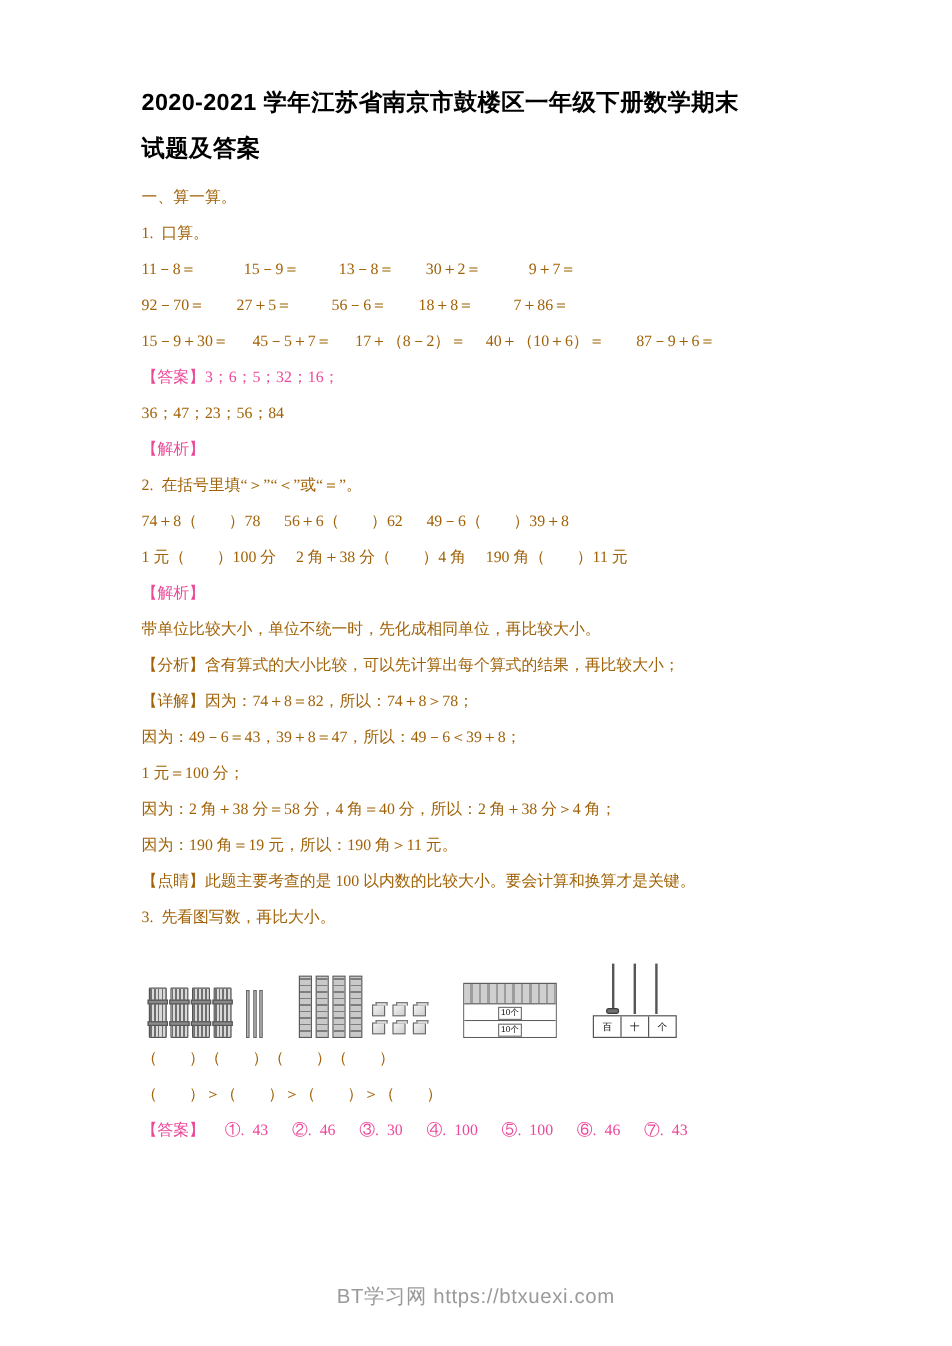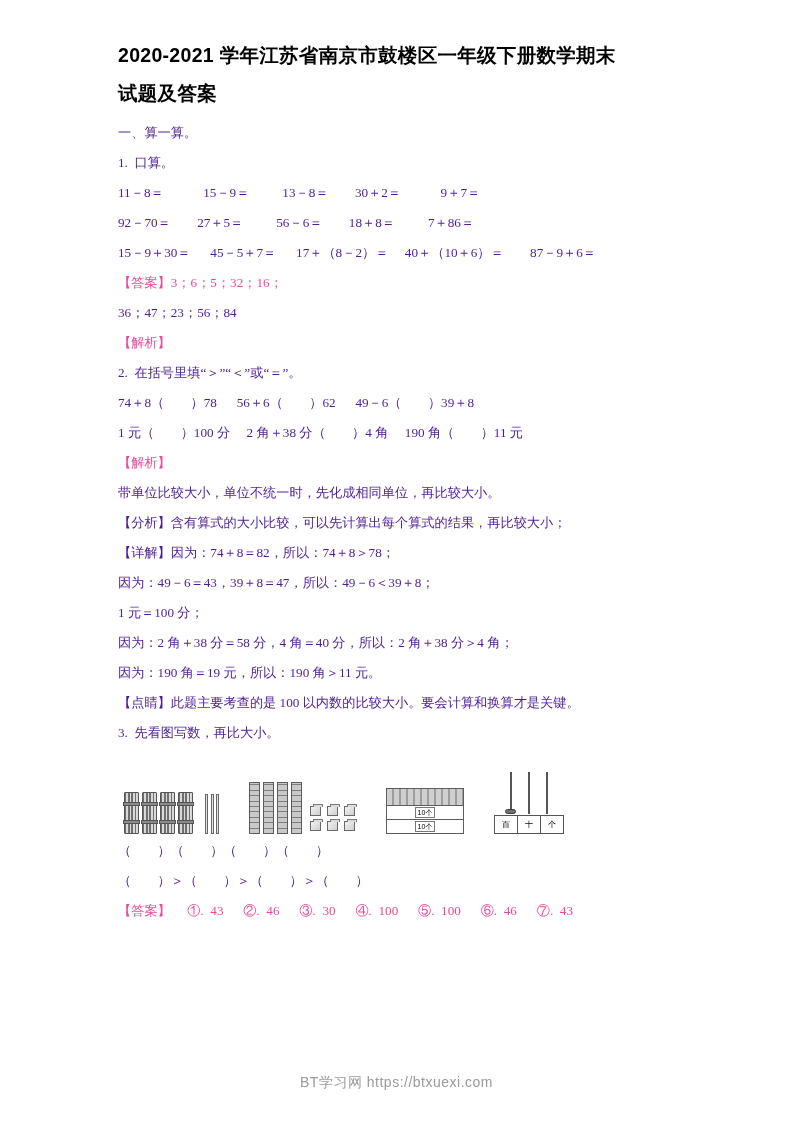--- a/index.html
+++ b/index.html
@@ -13,36 +13,36 @@
     font-family: "Liberation Serif", "DejaVu Serif", serif;
     color: #000000;
     position: relative;
     overflow: hidden;
   }
   .page {
     position: relative;
     width: 745px;
     height: 1122px;
     box-sizing: border-box;
-    padding: 36px 118px 0 118px;
+    padding: 67px 118px 0 118px;
   }
   .doc-title {
     font-family: "Liberation Sans", sans-serif;
     font-weight: bold;
     font-size: 19.5px;
     line-height: 38px;
     letter-spacing: 0.3px;
     color: #000;
     margin: 0 0 6px 0;
   }
   .line {
     font-size: 13.2px;
     line-height: 30px;
     white-space: pre;
-    color: #4c1d95;
+    color: #a16207;
   }
   .blue {
     color: #ec4899;
   }
 
   
   .figures {
     position: relative;
     height: 78px;
     margin-top: 8px;
@@ -191,21 +191,21 @@
   }
   .ab-base div:last-child { border-right: none; }
 
   .footer {
     position: absolute;
     left: 0;
     right: 0;
     bottom: 30px;
     text-align: center;
     font-family: "Liberation Sans", sans-serif;
-    font-size: 14px;
+    font-size: 17px;
     color: #9a9a9a;
     letter-spacing: 0.5px;
     margin-top: 28px;
   }
 </style>
 </head>
 <body>
 
 <div class="page">
 

